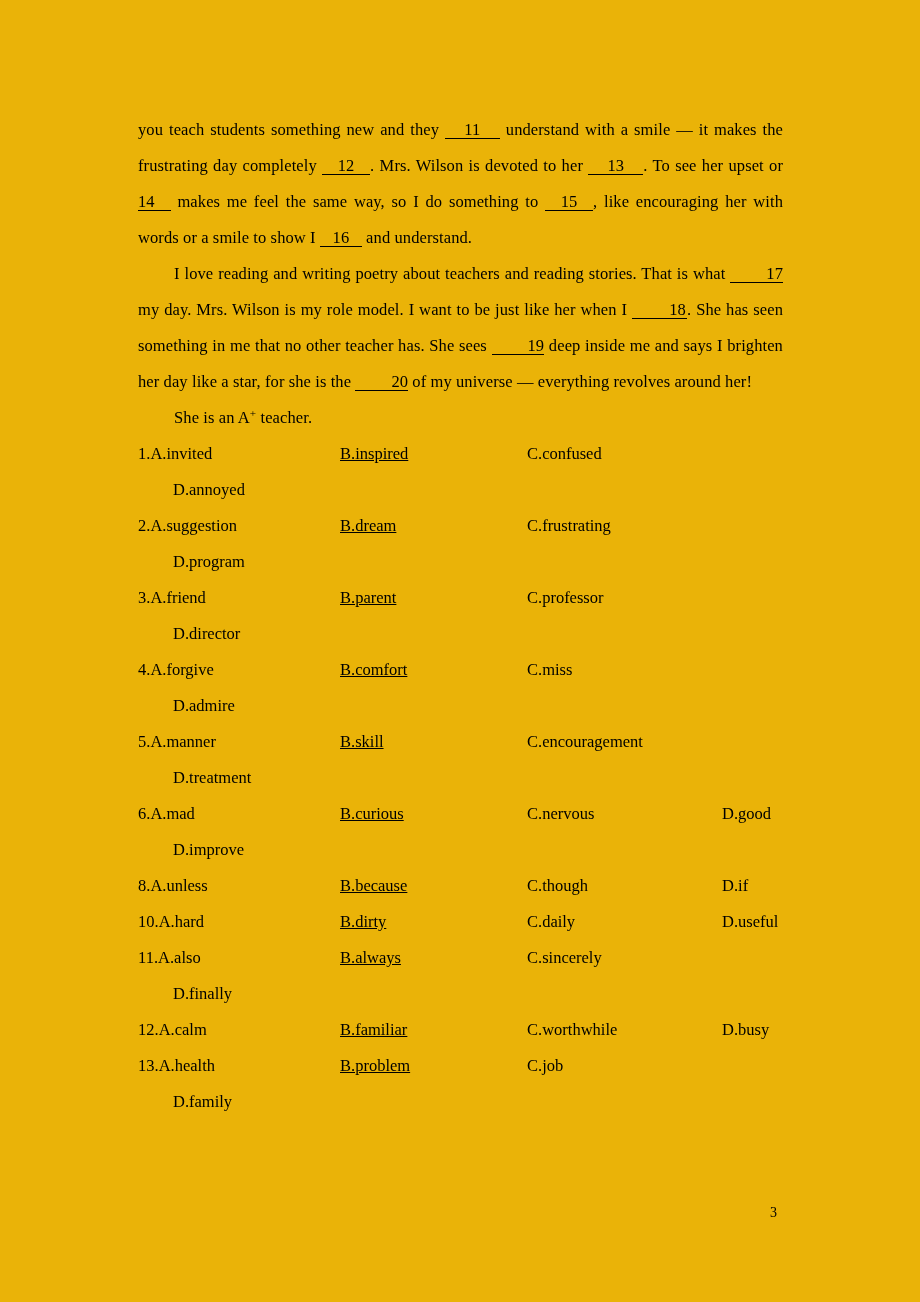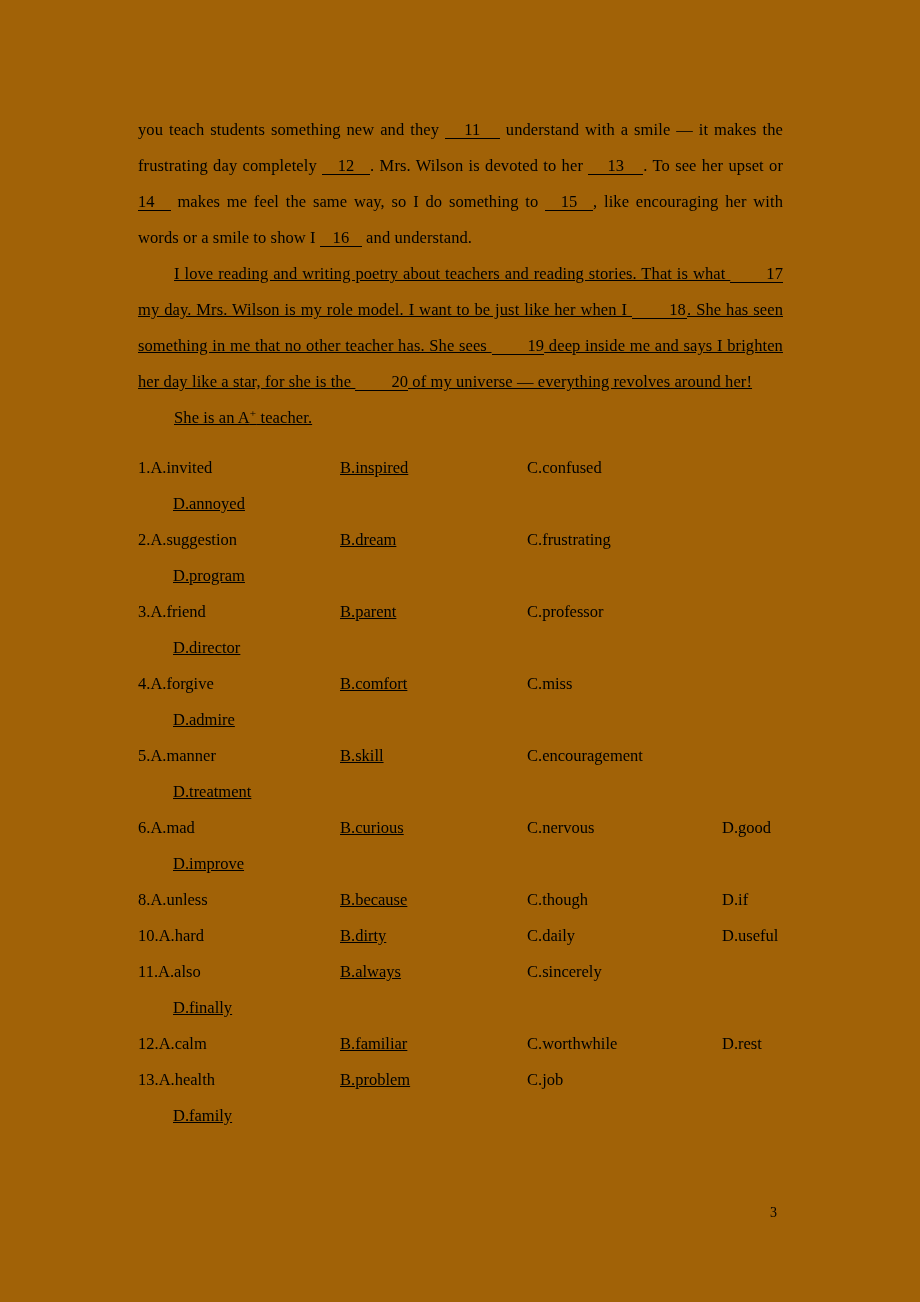--- a/index.html
+++ b/index.html
@@ -9,42 +9,41 @@
     background: #ffffff;
   }
   body {
     font-family: "Liberation Serif", "DejaVu Serif", serif;
     color: #000000;
   }
   .page {
     position: relative;
     width: 920px;
     height: 1302px;
-    background: #a16207;
+    background: #eab308;
     overflow: hidden;
   }
   .content {
     position: absolute;
     left: 138px;
     top: 112px;
     width: 645px;
   }
 
   
   .para {
     font-size: 16.5px;
     line-height: 36px;
     text-align: justify;
     text-justify: inter-word;
     margin: 0;
     letter-spacing: 0.1px;
   }
   .para.indent {
     text-indent: 36px;
-    text-decoration: underline;
   }
   .para + .para {
     margin-top: 0;
   }
 
   
   .blank {
     display: inline-block;
     border-bottom: 1px solid #000;
     text-align: center;
@@ -63,39 +62,38 @@
   }
 
   sup.plus {
     font-size: 0.68em;
     vertical-align: super;
     line-height: 0;
   }
 
   
   .options {
-    margin-top: 14px;
   }
   .opt-row {
     position: relative;
     height: 36px;
     font-size: 16.5px;
     line-height: 36px;
     white-space: nowrap;
   }
   .opt {
     position: absolute;
     top: 0;
     white-space: nowrap;
   }
   .col-a { left: 0px; }
   .col-b { left: 202px; text-decoration: underline; }
   .col-c { left: 389px; }
   .col-d { left: 584px; }
-  .col-d-wrap { left: 35px; text-decoration: underline; }
+  .col-d-wrap { left: 35px; }
 
   
   .page-number {
     position: absolute;
     left: 770px;
     top: 1206px;
     font-size: 14px;
     line-height: 1;
     font-family: "Liberation Serif", "DejaVu Serif", serif;
   }
@@ -179,21 +177,21 @@
           <span class="opt col-b">B.always</span>
           <span class="opt col-c">C.sincerely</span>
         </div>
         <div class="opt-row">
           <span class="opt col-d-wrap">D.finally</span>
         </div>
         <div class="opt-row">
           <span class="opt col-a">12.A.calm</span>
           <span class="opt col-b">B.familiar</span>
           <span class="opt col-c">C.worthwhile</span>
-          <span class="opt col-d">D.rest</span>
+          <span class="opt col-d">D.busy</span>
         </div>
         <div class="opt-row">
           <span class="opt col-a">13.A.health</span>
           <span class="opt col-b">B.problem</span>
           <span class="opt col-c">C.job</span>
         </div>
         <div class="opt-row">
           <span class="opt col-d-wrap">D.family</span>
         </div>
       </div>

